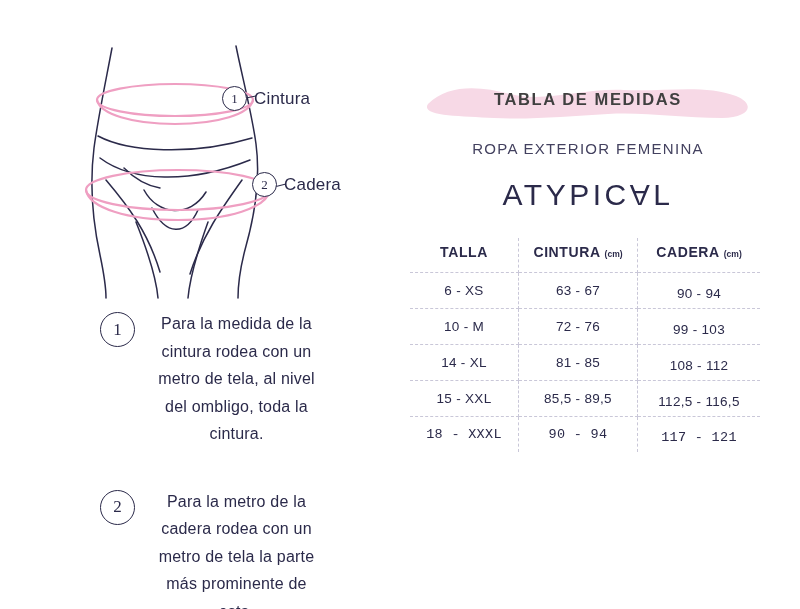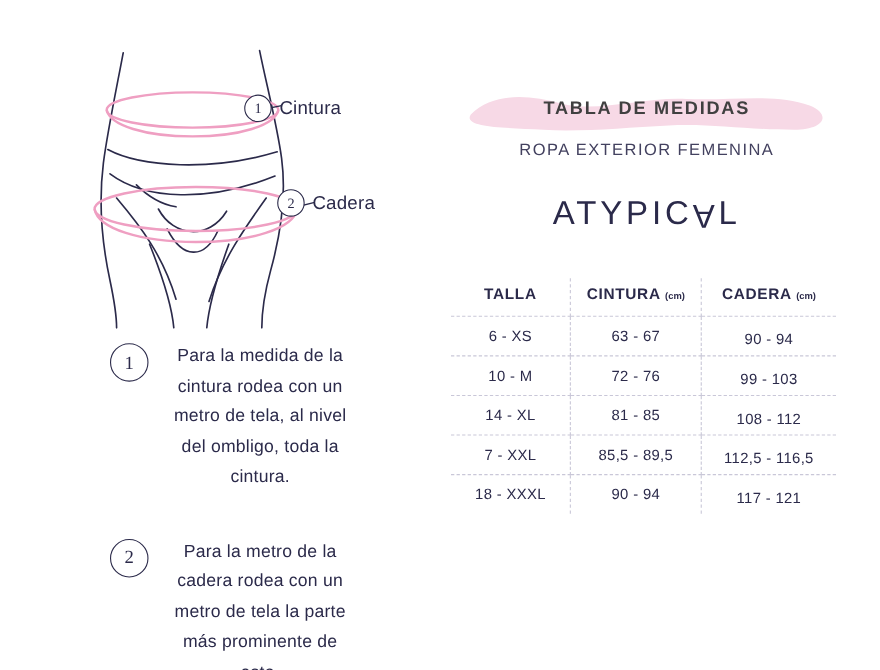--- a/index.html
+++ b/index.html
@@ -129,21 +129,21 @@
     width: 376px;
     text-align: center;
     font-size: 16.5px;
     font-weight: bold;
     letter-spacing: 1.6px;
     color: #404040;
   }
   .subtitle {
     position: absolute;
     left: 0;
-    top: 128px;
+    top: 140px;
     width: 376px;
     text-align: center;
     font-size: 15px;
     letter-spacing: 1.3px;
     color: #43415f;
   }
   .brand {
     position: absolute;
     left: 0;
     top: 178px;
@@ -158,21 +158,20 @@
     display: inline-block;
     transform: scaleY(-1);
   }
 
   
   .table-wrap {
     position: absolute;
     left: 10px;
     top: 238px;
     width: 350px;
-    margin-top: 15px;
   }
   table.size-table {
     width: 100%;
     border-collapse: collapse;
     font-size: 13.5px;
     color: #2b2a4a;
   }
   table.size-table th {
     font-size: 14px;
     font-weight: bold;
@@ -195,20 +194,21 @@
   }
   
   table.size-table thead tr th {
     border-bottom: 1.3px dashed #c9c7d8;
   }
   table.size-table tbody tr td {
     border-bottom: 1.3px dashed #c9c7d8;
   }
   table.size-table tbody tr:last-child td {
     border-bottom: none;
+    font-family: Liberation Mono, monospace;
   }
   
   table.size-table th:nth-child(1),
   table.size-table td:nth-child(1) {
     border-right: 1.3px dashed #c9c7d8;
     width: 31%;
   }
   table.size-table th:nth-child(2),
   table.size-table td:nth-child(2) {
     border-right: 1.3px dashed #c9c7d8;
@@ -331,21 +331,21 @@
             <td>10 -  M</td>
             <td>72 - 76</td>
             <td>99 - 103</td>
           </tr>
           <tr>
             <td>14 -  XL</td>
             <td>81 - 85</td>
             <td>108 - 112</td>
           </tr>
           <tr>
-            <td>7 -  XXL</td>
+            <td>15 -  XXL</td>
             <td>85,5 - 89,5</td>
             <td>112,5 - 116,5</td>
           </tr>
           <tr>
             <td>18 -  XXXL</td>
             <td>90 - 94</td>
             <td>117 - 121</td>
           </tr>
         </tbody>
       </table>

